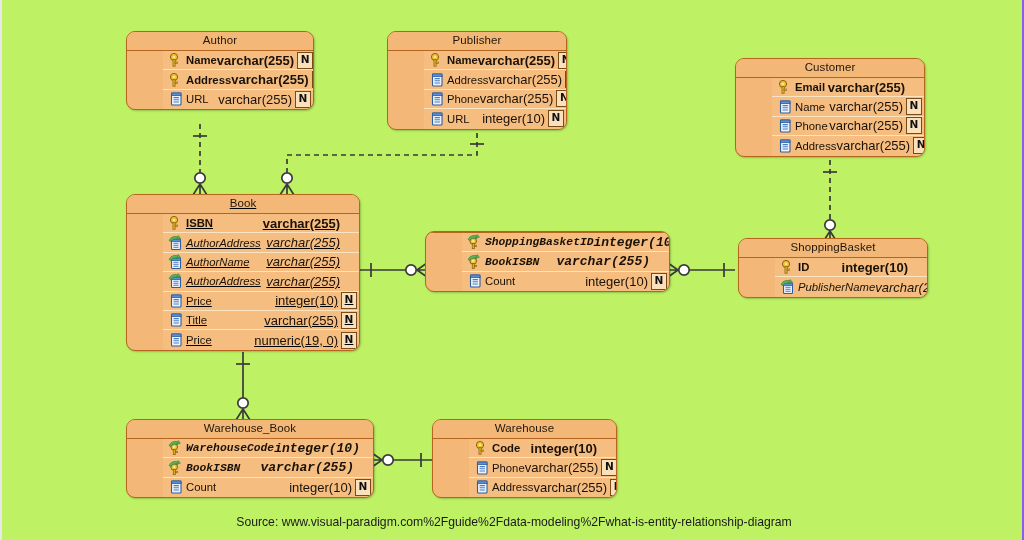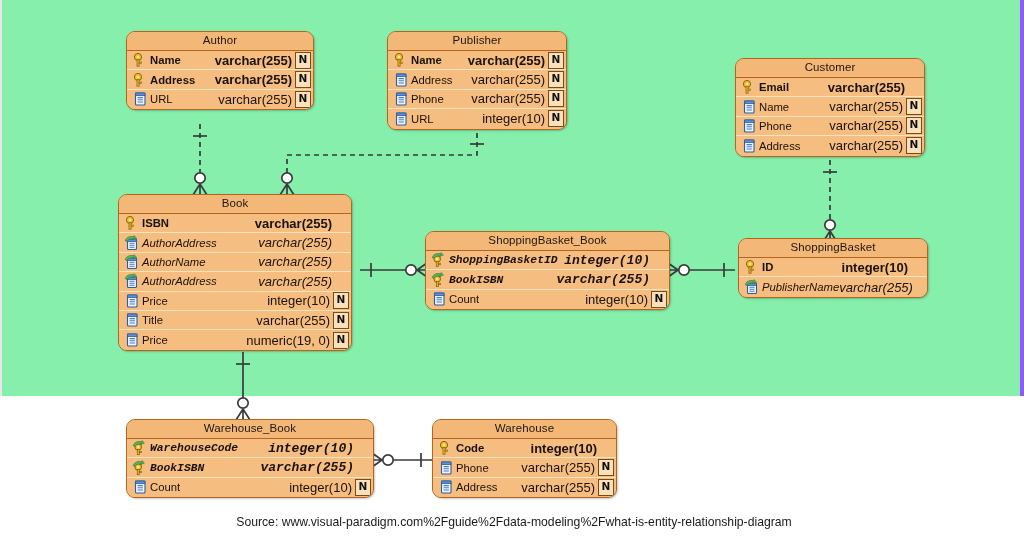--- a/index.html
+++ b/index.html
@@ -11,24 +11,24 @@
     width: 1024px;
     height: 540px;
     font-family: "Liberation Sans", sans-serif;
     position: relative;
     overflow: hidden;
   }
   #canvas {
     position: absolute;
     left: 0; top: 0;
     width: 1024px;
-    height: 396px;
-    background: #86efac;
+    height: 540px;
+    background: #bef264;
     border-left: 2px solid #e8e8ea;
-    border-right: 4px solid #8b5cf6;
+    border-right: 2px solid #8b5cf6;
     box-sizing: border-box;
   }
   #edges {
     position: absolute;
     left: 0; top: 0;
     width: 1024px;
     height: 540px;
     pointer-events: none;
   }
   
@@ -54,20 +54,21 @@
     border-top: 1.4px solid #b5651d;
   }
   .attr {
     display: flex;
     align-items: center;
     height: 19.4px;
     background: #f6bd81;
     border-bottom: 1px solid #fbe4c2;
     padding-left: 5px;
     box-sizing: border-box;
+    margin-left: 36px;
   }
   .attr:last-child { border-bottom: none; }
   .attr .ic {
     width: 17px;
     min-width: 17px;
     height: 16px;
     position: relative;
     display: inline-block;
   }
   .attr .nm {
@@ -338,21 +339,21 @@
                 <line x1="5.6" y1="8.8" x2="10.9" y2="8.8" stroke="#4a7fc4" stroke-width="1.1"></line>
                 <line x1="5.6" y1="11" x2="10.9" y2="11" stroke="#4a7fc4" stroke-width="1.1"></line>
               </svg>
             </span>
             <span class="nm">Address</span>
             <span class="ty">varchar(255)</span>
             <span class="nullbox">N</span>
           </div>
         </div>
       </div>
-      <div class="entity" style="left: 116px; top: 194px; width: 234px;">
+      <div class="entity" style="left: 124px; top: 194px; width: 234px; text-decoration: underline;">
         <div class="entity-title">Book</div>
         <div class="attrs">
           <div class="attr pk">
             <span class="ic">
               <svg width="17" height="16" viewBox="0 0 17 16">
                 <circle cx="6" cy="5" r="3.6" fill="#f2c029" stroke="#8a6410" stroke-width="1"></circle>
                 <circle cx="6" cy="5" r="1.3" fill="#f8e6a8"></circle>
                 <rect x="5" y="7.6" width="2.1" height="6.6" fill="#f2c029" stroke="#8a6410" stroke-width="0.8"></rect>
                 <rect x="7" y="10" width="2.6" height="1.5" fill="#f2c029" stroke="#8a6410" stroke-width="0.7"></rect>
               </svg>
@@ -447,21 +448,20 @@
                 <line x1="5.6" y1="11" x2="10.9" y2="11" stroke="#4a7fc4" stroke-width="1.1"></line>
               </svg>
             </span>
             <span class="nm">Price</span>
             <span class="ty">numeric(19, 0)</span>
             <span class="nullbox">N</span>
           </div>
         </div>
       </div>
       <div class="entity" style="left: 423px; top: 231px; width: 245px;">
-        <div class="entity-title">ShoppingBasket_Book</div>
         <div class="attrs">
           <div class="attr pkfk">
             <span class="ic">
               <svg width="17" height="16" viewBox="0 0 17 16">
                 <circle cx="6.2" cy="7" r="3.3" fill="#f2c029" stroke="#8a6410" stroke-width="1"></circle>
                 <circle cx="6.2" cy="7" r="1.2" fill="#f8e6a8"></circle>
                 <rect x="5.3" y="9.4" width="2" height="5.2" fill="#f2c029" stroke="#8a6410" stroke-width="0.8"></rect>
                 <rect x="7.2" y="11.3" width="2.4" height="1.4" fill="#f2c029" stroke="#8a6410" stroke-width="0.7"></rect>
                 <path d="M1.2,5.6 C2.6,1.6 7.4,0.6 10.6,2.4 L9.4,4.6 C7.2,3.4 4.2,3.9 3,6.4 Z" fill="#5fb85f" stroke="#2e7d32" stroke-width="0.7"></path>
                 <path d="M10.2,0.6 L12.4,3.2 L8.7,4.2 Z" fill="#5fb85f" stroke="#2e7d32" stroke-width="0.6"></path>

